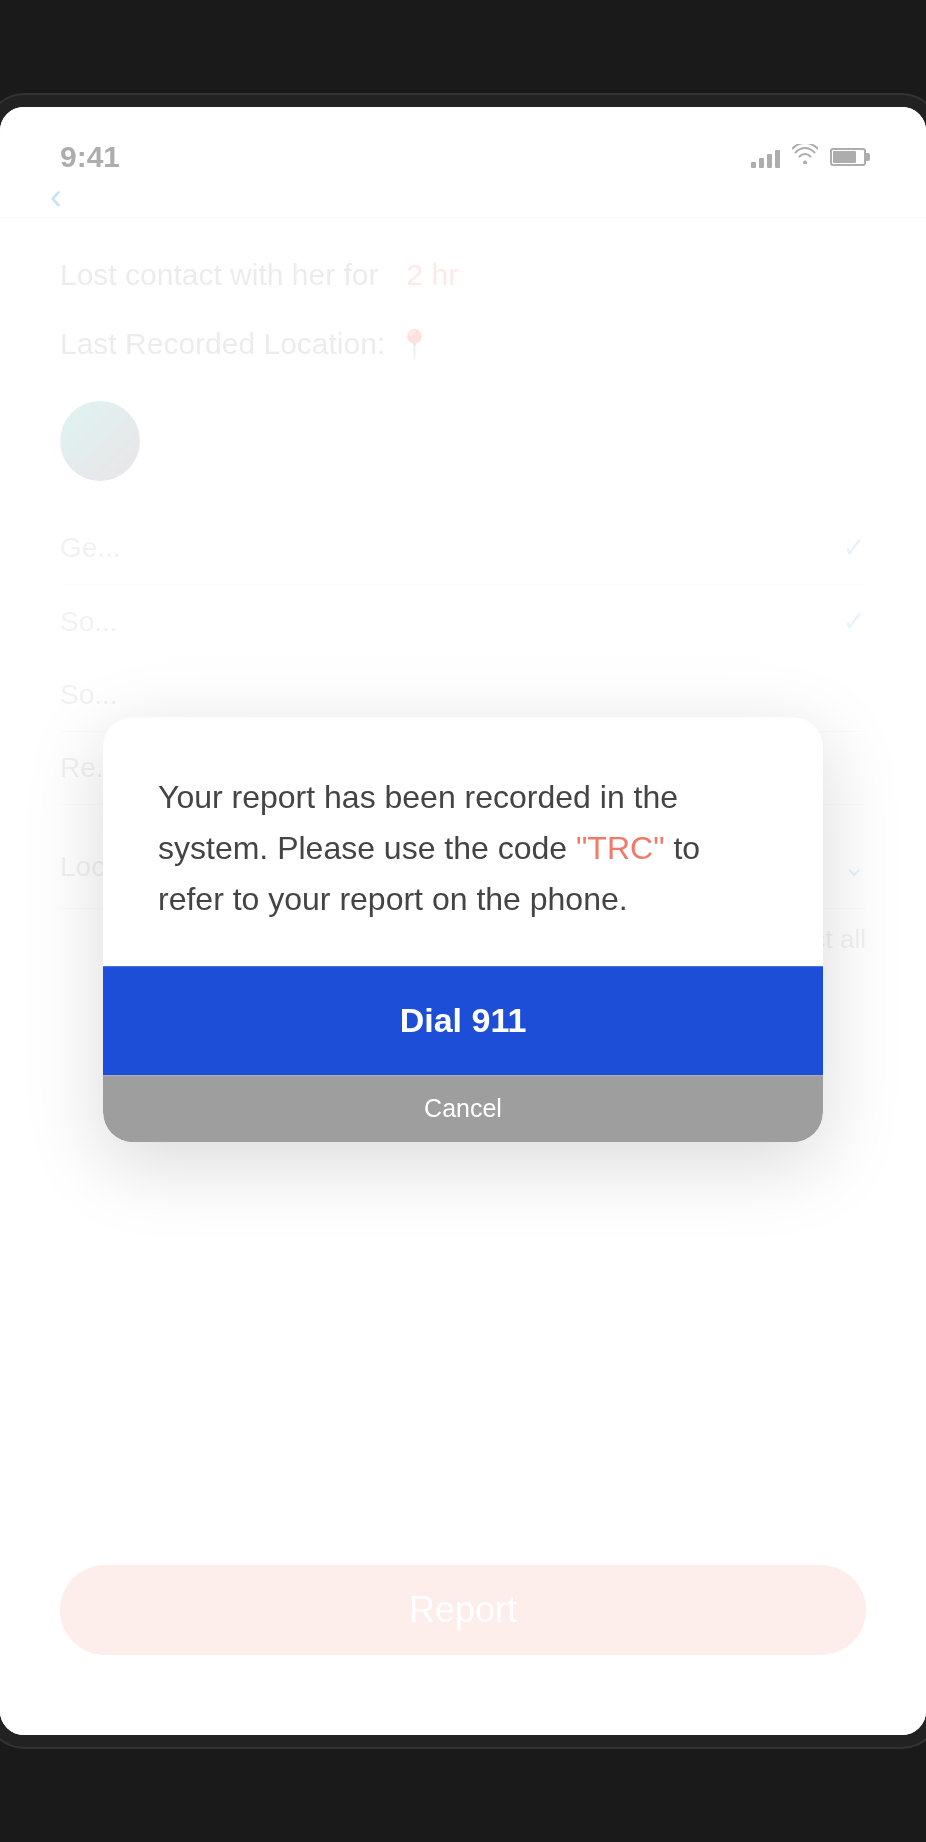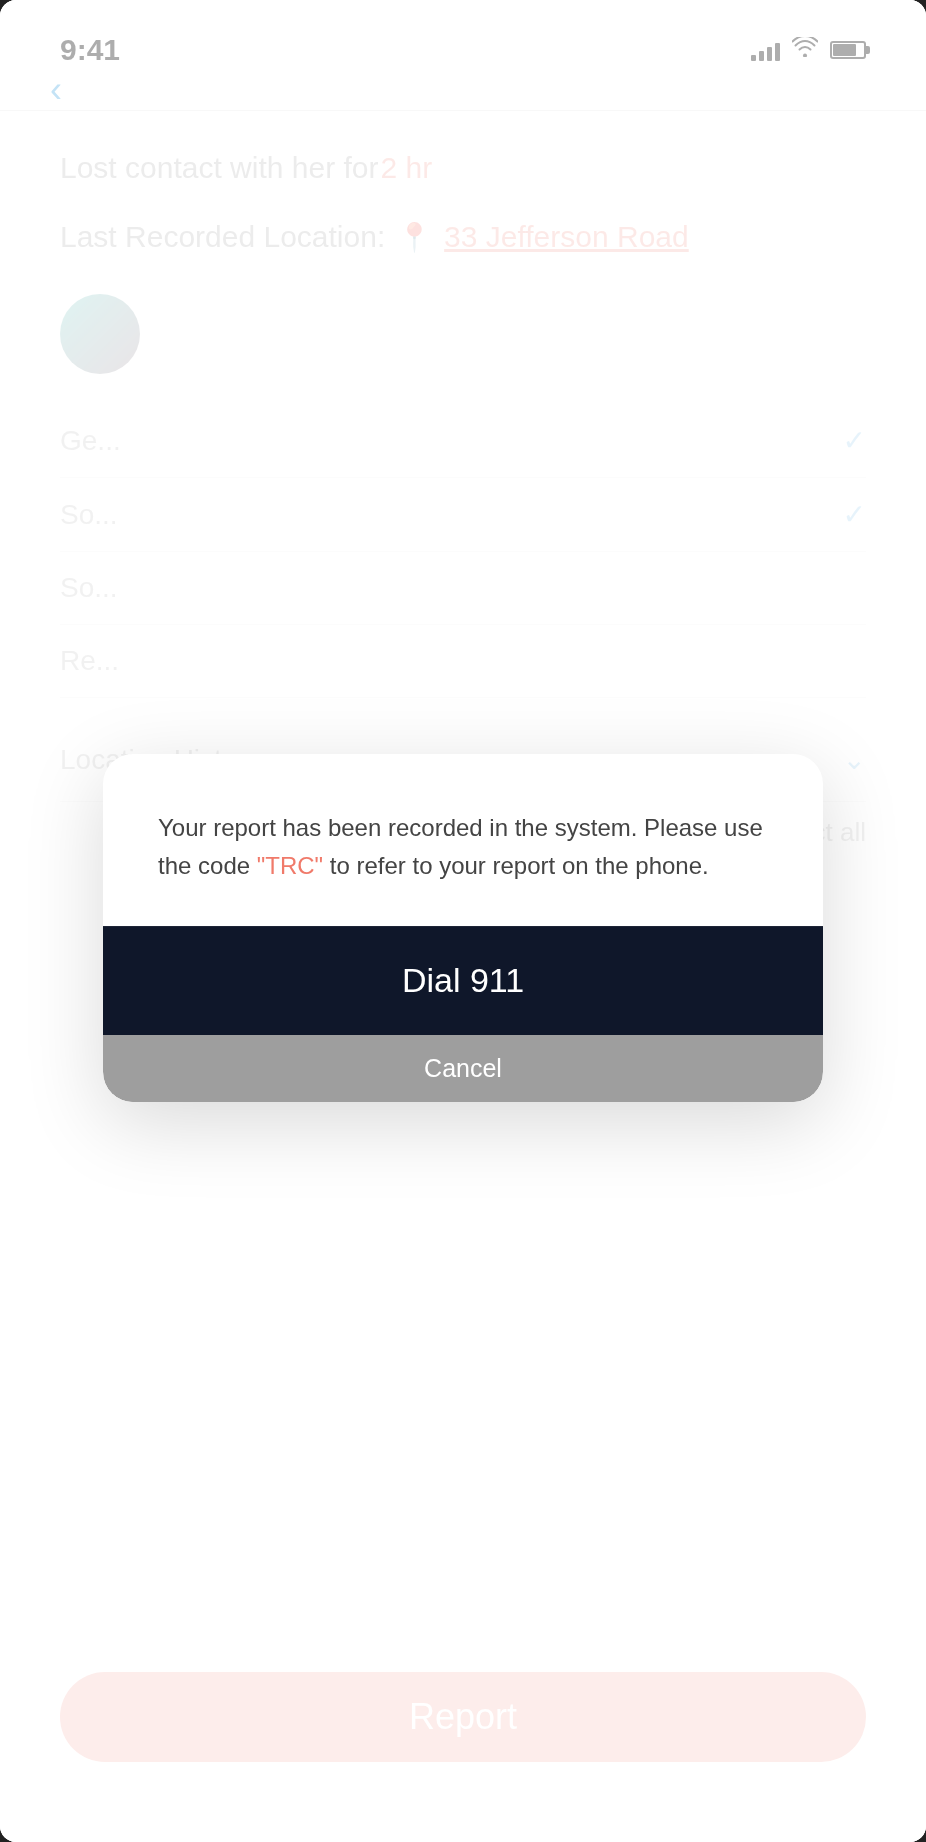--- a/index.html
+++ b/index.html
@@ -8,23 +8,23 @@
       background: #1a1a1a;
       display: flex;
       justify-content: center;
       align-items: center;
       min-height: 100vh;
       font-family: -apple-system, BlinkMacSystemFont, 'Helvetica Neue', Arial, sans-serif;
     }
 
     .phone-frame {
       width: 926px;
-      height: 1842px;
+      height: 1628px;
       background: #fff;
-      border-radius: 16px;
+      border-radius: 24px;
       overflow: hidden;
       position: relative;
       box-shadow: 0 0 0 12px #222, 0 0 0 14px #333;
     }
 
     .screen {
       width: 100%;
       height: 100%;
       background: #ffffff;
       position: relative;
@@ -126,21 +126,21 @@
 
     
     .bg-content {
       padding: 40px 60px;
       opacity: 0.4;
     }
 
     .lost-contact-row {
       display: flex;
       align-items: center;
-      gap: 2px;
+      gap: 28px;
       margin-bottom: 35px;
     }
 
     .lost-contact-label {
       font-size: 30px;
       color: #888;
     }
 
     .lost-contact-value {
       font-size: 30px;
@@ -285,43 +285,43 @@
 
     .modal-title {
       font-size: 38px;
       font-weight: 600;
       color: #f07a6a;
       text-align: center;
       margin-bottom: 30px;
     }
 
     .modal-text {
-      font-size: 24px;
+      font-size: 32px;
       color: #444;
       line-height: 1.6;
       text-align: left;
     }
 
     .modal-code {
       color: #f07a6a;
       font-weight: 500;
     }
 
     .modal-buttons {
       margin-top: 0;
     }
 
     .dial-button {
       width: 100%;
       padding: 35px;
-      background: #0f172a;
+      background: #1d4ed8;
       color: #fff;
       border: none;
       font-size: 34px;
-      font-weight: 400;
+      font-weight: 700;
       cursor: pointer;
       text-align: center;
     }
 
     .cancel-button {
       width: 100%;
       padding: 19px;
       background: #9e9e9e;
       color: #fff;
       border: none;
@@ -366,21 +366,20 @@
     </div>
 
     <div class="bg-content">
       <div class="lost-contact-row">
         <span class="lost-contact-label">Lost contact with her for</span>
         <span class="lost-contact-value">2 hr</span>
       </div>
       <div class="location-row">
         <span class="location-label">Last Recorded Location:</span>
         <span class="location-pin">📍</span>
-        <span class="location-value">33 Jefferson Road</span>
       </div>
       <div class="person-row">
         <div class="avatar">
           <div class="avatar-placeholder"></div>
         </div>
       </div>
       <div class="form-section">
         <div class="form-row">
           <span class="form-label">Ge...</span>
           <span class="check-icon">✓</span>

